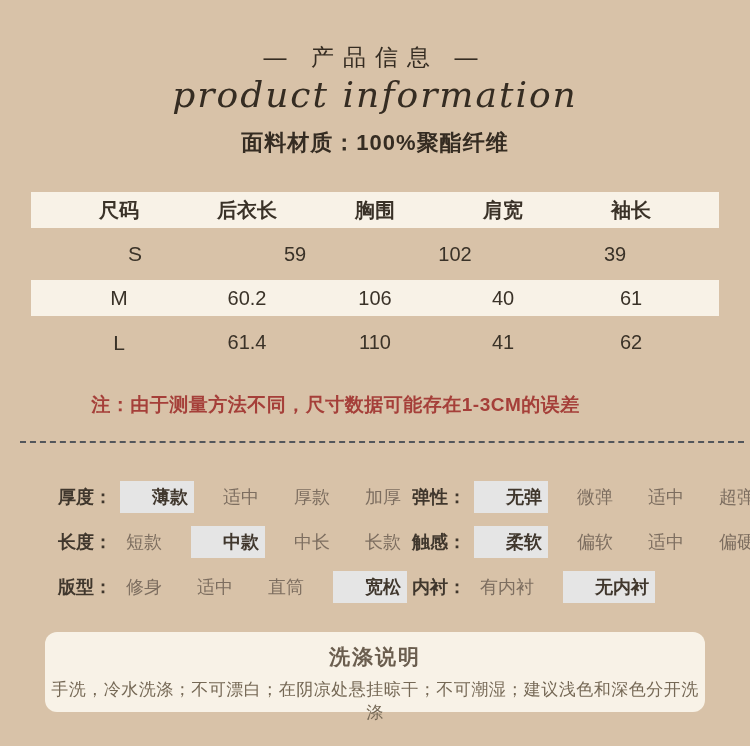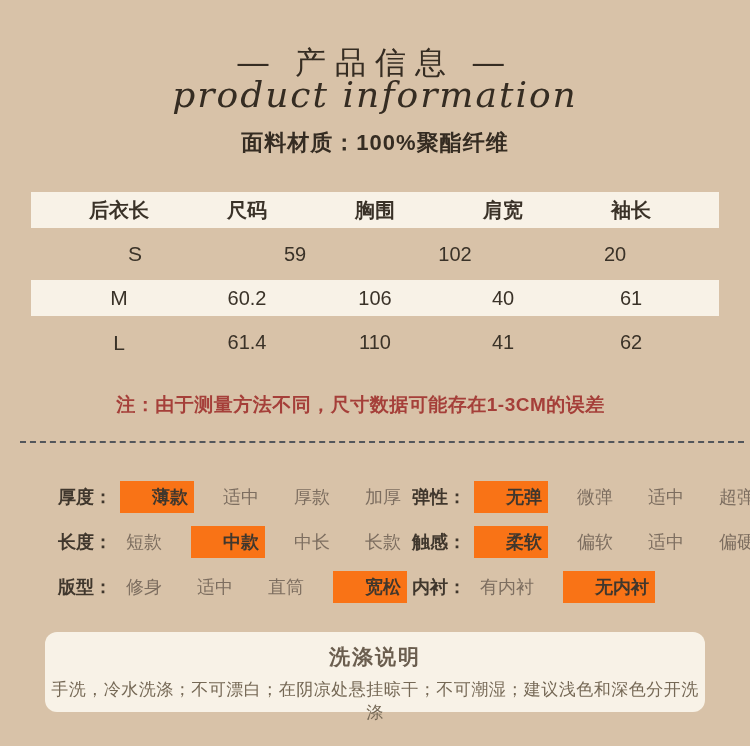--- a/index.html
+++ b/index.html
@@ -9,21 +9,21 @@
     font-family:"Liberation Sans","DejaVu Sans",sans-serif;
     color:#3a3228;
     overflow:hidden;
   }
   .page{position:relative;width:750px;height:746px;}
 
   
   .title-cn{
     position:absolute;top:42px;left:0;width:750px;
     text-align:center;
-    font-size:31px;letter-spacing:9px;
+    font-size:23px;letter-spacing:9px;
     color:#352c22;font-weight:500;
   }
   .title-cn .dash{font-weight:400;}
   .title-en{
     position:absolute;top:74px;left:0;width:750px;
     text-align:center;
     font-family:"DejaVu Serif",serif;font-style:italic;
     font-size:36px;letter-spacing:2px;
     color:#352c22;
   }
@@ -42,21 +42,21 @@
   .trow.row-m{height:36px;background:#f8f2e7;}
   .trow.row-l{height:53px;}
   .tcell{flex:1;text-align:center;font-size:20px;color:#3a3228;}
   .thead .tcell{font-weight:600;font-size:20px;}
   .tcell.size-letter{font-size:21px;}
 
   .size-note{
     position:absolute;top:392px;left:0;width:671px;
     text-align:center;
     font-size:19px;font-weight:600;
-    color:#a53f39;letter-spacing:0.5px;padding-left:25px;
+    color:#a53f39;letter-spacing:0.5px;
   }
 
   .divider{
     position:absolute;top:441px;left:20px;right:6px;
     border-top:2px dashed #53565b;
     height:0;
   }
 
   
   .attrs{position:absolute;top:483px;left:58px;right:48px;display:flex;}
@@ -67,21 +67,21 @@
   .attr-label{
     font-size:18px;font-weight:700;color:#40372d;
     margin-right:2px;white-space:nowrap;
   }
   .attr-opt{
     font-size:18px;color:#7d6e60;font-weight:500;
     margin-left:6px;margin-right:17px;white-space:nowrap;
     padding:4px 6px;
   }
   .attr-opt.sel{
-    background:#f97316;color:#40372d;font-weight:700;padding-left:32px;
+    background:#e5e5e5;color:#40372d;font-weight:700;padding-left:32px;
   }
 
   
   .wash-box{
     position:absolute;top:632px;left:45px;right:45px;height:80px;
     background:#f8f2e7;border-radius:12px;
     text-align:center;
   }
   .wash-title{
     margin-top:11px;
@@ -97,31 +97,31 @@
 <body>
 
 <div class="page">
 
   <div class="title-cn"><span class="dash">—</span> <span>产品信息</span> <span class="dash">—</span></div>
   <div class="title-en">product information</div>
   <div class="fabric-line">面料材质：100%聚酯纤维</div>
 
   <div class="size-table">
     <div class="trow thead">
+      <div class="tcell">尺码</div>
       <div class="tcell">后衣长</div>
-      <div class="tcell">尺码</div>
       <div class="tcell">胸围</div>
       <div class="tcell">肩宽</div>
       <div class="tcell">袖长</div>
     </div>
     <div class="trow row-s">
       <div class="tcell size-letter">S</div>
       <div class="tcell">59</div>
       <div class="tcell">102</div>
-      <div class="tcell">20</div>
+      <div class="tcell">39</div>
     </div>
     <div class="trow row-m">
       <div class="tcell size-letter">M</div>
       <div class="tcell">60.2</div>
       <div class="tcell">106</div>
       <div class="tcell">40</div>
       <div class="tcell">61</div>
     </div>
     <div class="trow row-l">
       <div class="tcell size-letter">L</div>

